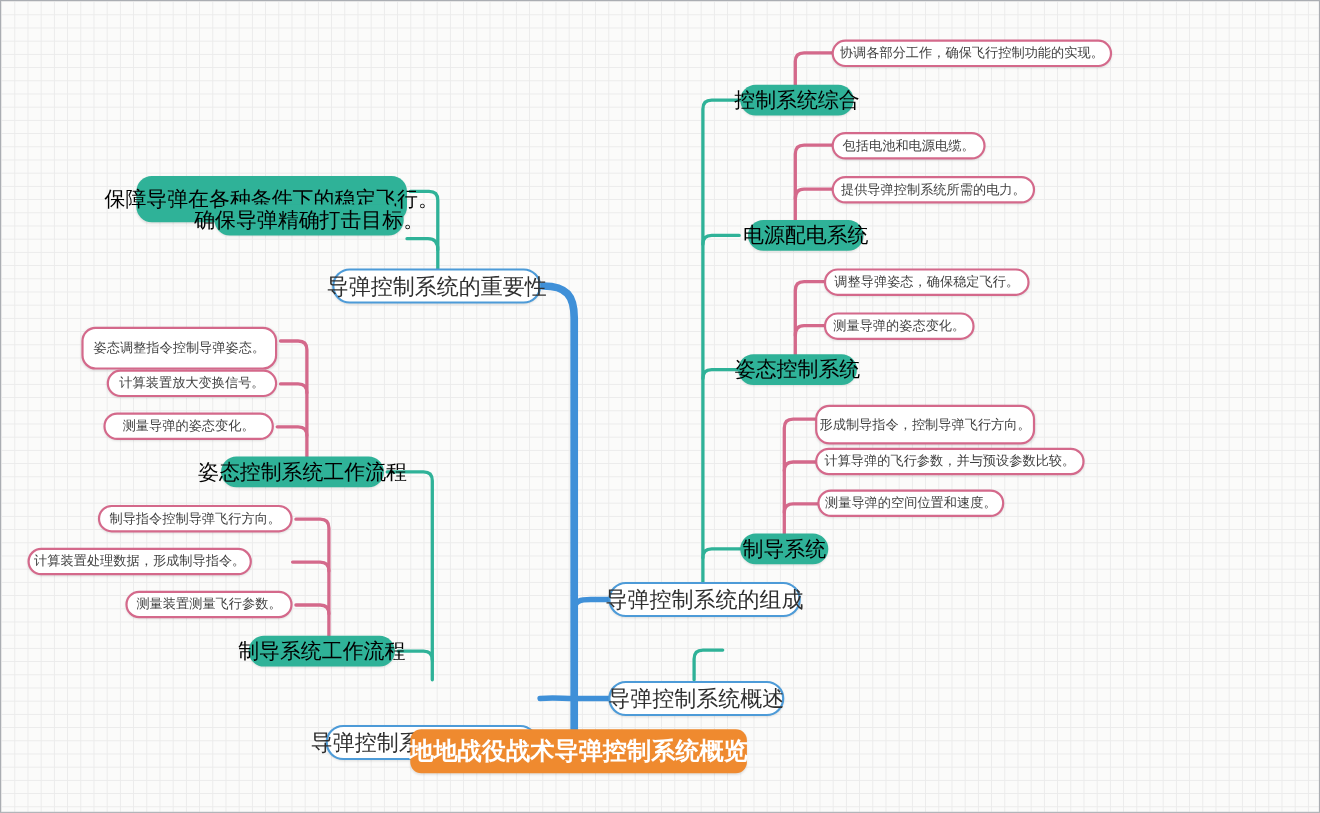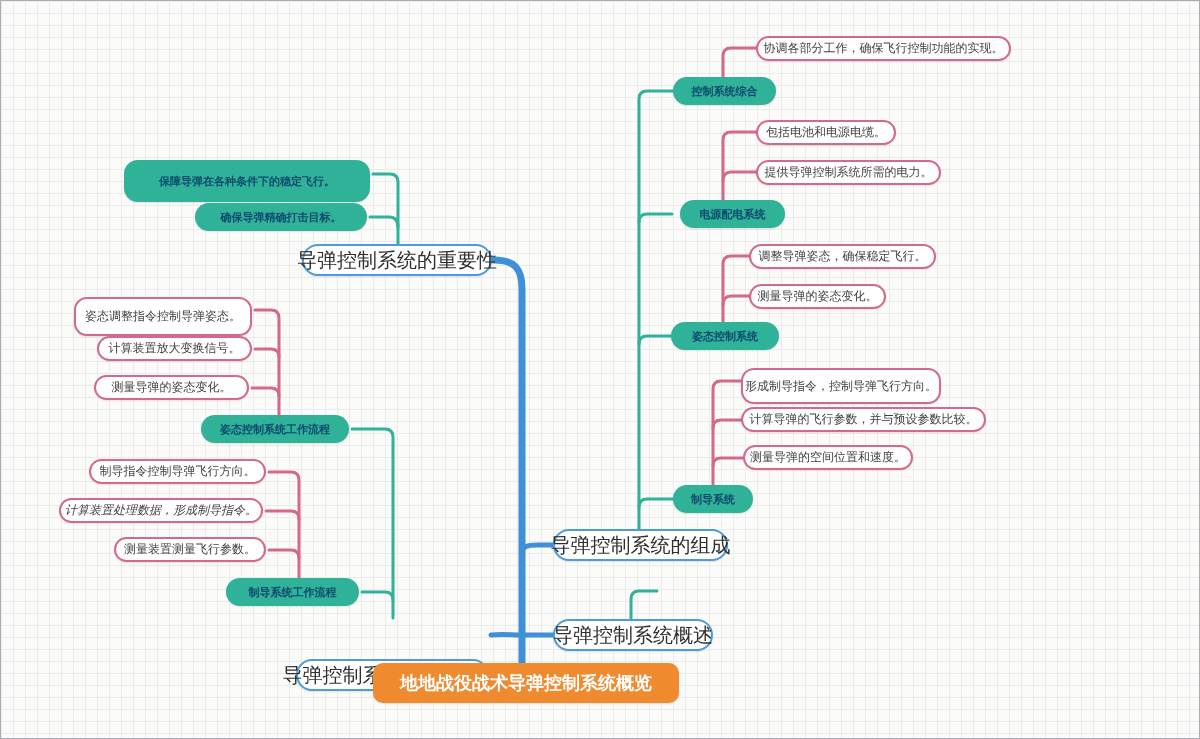--- a/index.html
+++ b/index.html
@@ -22,47 +22,47 @@
   .lk-blue{stroke:var(--spine_blue,#3f90d8);stroke-width:5;}
   .lk-teal{stroke:var(--teal,#2fb298);stroke-width:3;}
   .lk-pink{stroke:var(--pink,#d4698b);stroke-width:3;}
 
   .node{
     position:absolute;display:flex;align-items:center;justify-content:center;
     white-space:nowrap;box-sizing:border-box;cursor:default;
     box-shadow:0 1px 2px rgba(0,0,0,.10);
   }
   .teal{
-    background:var(--teal,#2fb298);color:#0c4a6e;font-weight:bold;
-    font-size:11px;border-radius:14px;
+    background:var(--teal,#2fb298);color:#000000;font-weight:normal;
+    font-size:19px;border-radius:14px;
   }
   .pinkb{
     background:#fff;border:2px solid var(--pink,#d4698b);
     color:#3f3f3f;font-size:12px;border-radius:13px;
   }
   .blueb{
     background:#fff;border:2px solid var(--blue_border,#4d9bd8);
     color:#2f2f2f;font-size:20px;border-radius:17px;
   }
   .rootn{
     background:var(--orange,#ef8a2f);color:#fff;font-weight:bold;
-    font-size:18px;border-radius:10px;
+    font-size:22px;border-radius:10px;
   }
 
   
   #n-imp-p0{right:829px;top:159px;width:246px;height:42px;}
-  #n-imp-p1{right:832px;top:202px;width:172px;height:28px;}
+  #n-imp-p1{right:832px;top:185px;width:172px;height:28px;}
   #n-imp-topic{right:707px;top:243px;width:190px;height:32px;}
 
   #n-flow0-s0{right:947px;top:296px;width:178px;height:39px;}
   #n-flow0-s1{right:947px;top:335px;width:155px;height:25px;}
   #n-flow0-s2{right:950px;top:374px;width:155px;height:25px;}
   #n-flow0{right:850px;top:414px;width:148px;height:28px;}
   #n-flow1-s0{right:933px;top:458px;width:177px;height:25px;}
-  #n-flow1-s1{right:936px;top:497px;width:204px;height:25px;font-style:italic;}
+  #n-flow1-s1{right:970px;top:497px;width:204px;height:25px;}
   #n-flow1-s2{right:933px;top:536px;width:152px;height:25px;}
   #n-flow1{right:840px;top:577px;width:133px;height:28px;}
   #n-proc-topic{right:710px;top:618px;width:193px;height:32px;margin-top:40px;}
 
   #n-sub0-d0{left:755px;top:35px;width:255px;height:25px;}
   #n-sub0{left:672px;top:76px;width:103px;height:28px;}
   #n-sub1-d0{left:755px;top:119px;width:140px;height:25px;text-align:right;}
   #n-sub1-d1{left:755px;top:159px;width:185px;height:25px;}
   #n-sub1{left:679px;top:199px;width:105px;height:28px;}
   #n-sub2-d0{left:748px;top:243px;width:187px;height:25px;}

